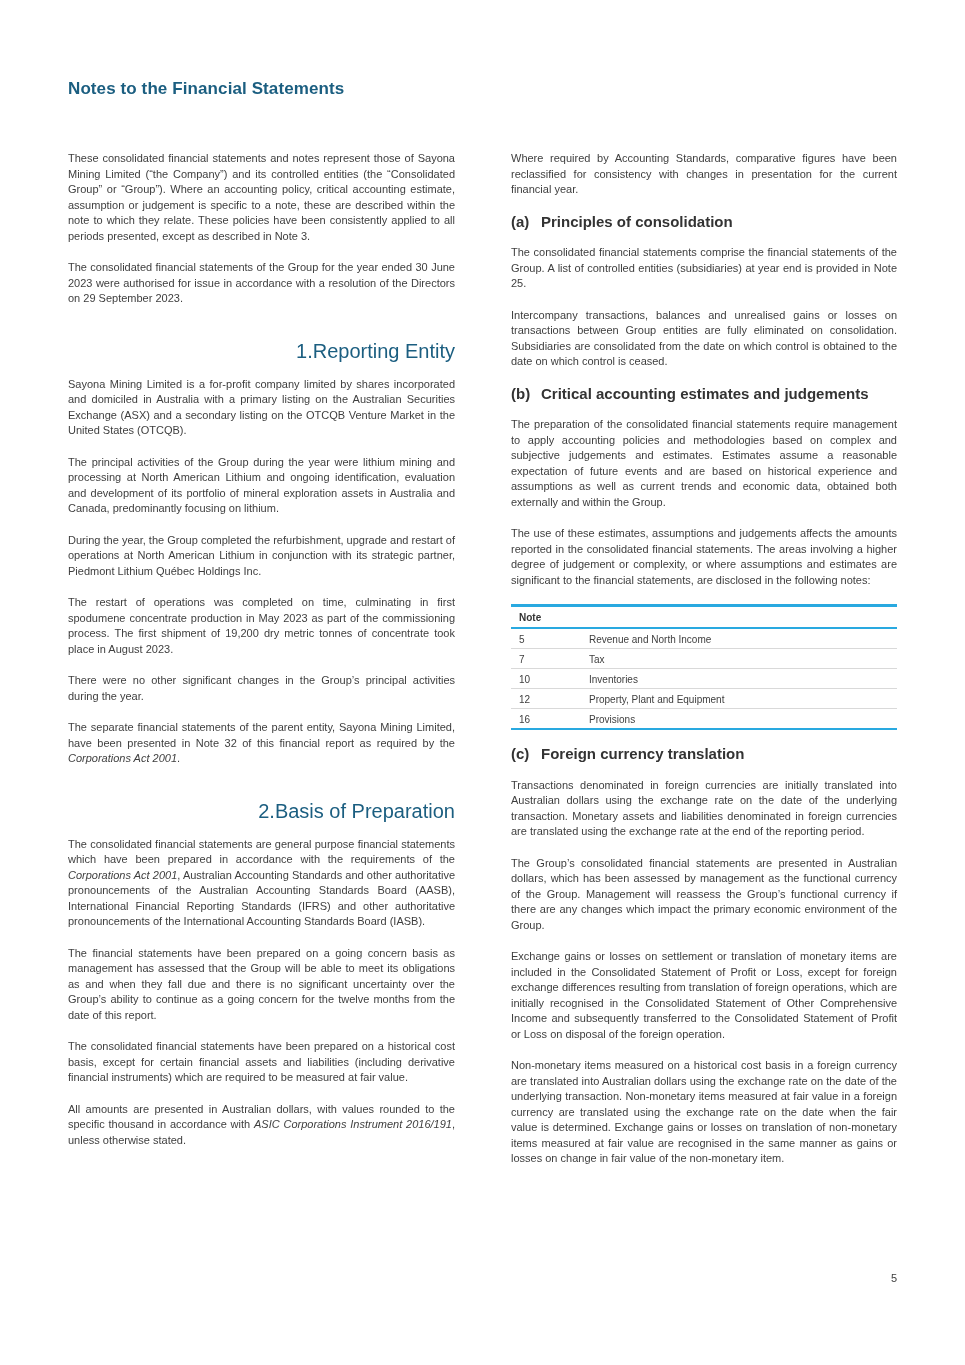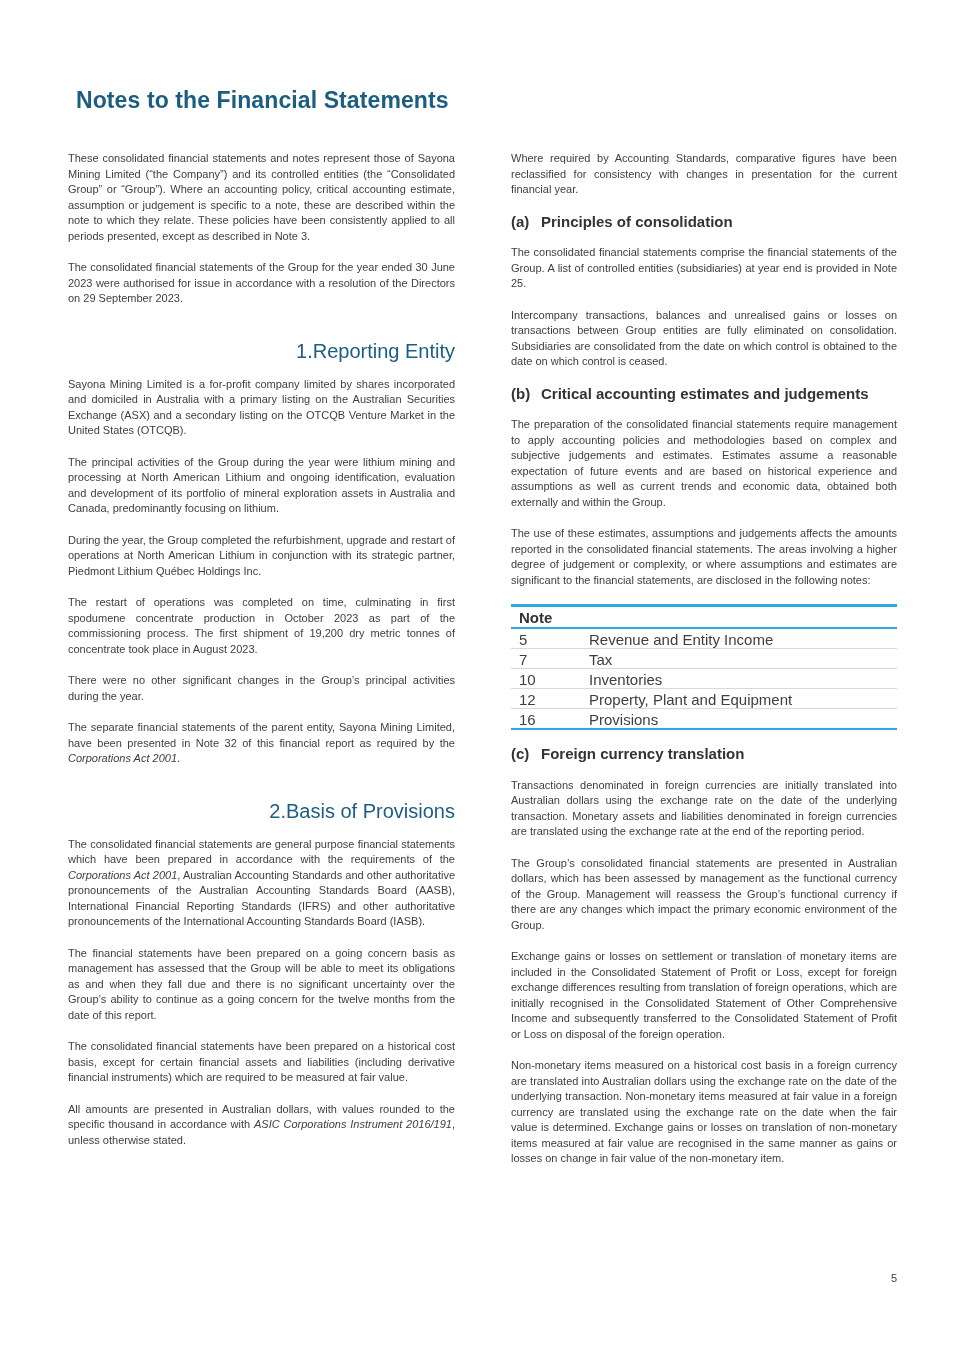--- a/index.html
+++ b/index.html
@@ -7,22 +7,22 @@
     --accent:#29a9e0;
     --body-text:#3e3e3e;
   }
   html,body{margin:0;padding:0;}
   body{
     width:965px;height:1365px;position:relative;background:#ffffff;
     font-family:"Liberation Sans", sans-serif;color:var(--body-text);
     overflow:hidden;
   }
   .doc-title{
-    position:absolute;left:68px;top:79px;margin:8px;
-    font-size:23px;font-weight:bold;color:var(--heading-blue);
+    position:absolute;left:68px;top:79px;margin:0;
+    font-size:17px;font-weight:bold;color:var(--heading-blue);
     letter-spacing:0.1px;
     text-align:right;
   }
   .col{position:absolute;top:151px;}
   .col-left{left:68px;width:387px;}
   .col-right{left:511px;width:386px;}
   .para{
     margin:0 0 16px 0;font-size:11px;line-height:15.5px;
     text-align:justify;color:var(--body-text);
     hyphens:none;
@@ -35,21 +35,21 @@
   .section-heading .sec-num{display:inline-block;width:30px;}
   .sub-heading{
     margin:16px 0 16px 0;font-size:15px;line-height:15.5px;
     font-weight:bold;color:#333333;
   }
   .sub-heading .sub-label{display:inline-block;width:30px;}
   .notes-table{
     margin:16px 0 16px 0;
     border-top:3px solid var(--accent);
     border-bottom:2px solid var(--accent);
-    font-size:15px;color:var(--body-text);
+    font-size:10px;color:var(--body-text);
   }
   .t-header{
     font-weight:bold;color:#333333;
     padding:4px 0 3px 8px;line-height:13px;
     border-bottom:2px solid var(--accent);
   }
   .t-row{display:flex;padding:4px 0 2px 8px;line-height:13px;}
   .t-row + .t-row{border-top:1px solid #d9d9d9;}
   .t-note{flex:0 0 70px;}
   .t-label{flex:1;}
@@ -66,25 +66,25 @@
   <h1 class="doc-title">Notes to the Financial Statements</h1>
 
   <div class="col col-left">
     <p class="para"><span>These consolidated financial statements and notes represent those of Sayona Mining Limited (“the Company”) and its controlled entities (the “Consolidated Group” or “Group”). Where an accounting policy, critical accounting estimate, assumption or judgement is specific to a note, these are described within the note to which they relate. These policies have been consistently applied to all periods presented, except as described in Note 3.</span></p>
     <p class="para"><span>The consolidated financial statements of the Group for the year ended 30 June 2023 were authorised for issue in accordance with a resolution of the Directors on 29 September 2023.</span></p>
 
     <h2 class="section-heading"><span class="sec-num">1.</span><span>Reporting Entity</span></h2>
     <p class="para"><span>Sayona Mining Limited is a for-profit company limited by shares incorporated and domiciled in Australia with a primary listing on the Australian Securities Exchange (ASX) and a secondary listing on the OTCQB Venture Market in the United States (OTCQB).</span></p>
     <p class="para"><span>The principal activities of the Group during the year were lithium mining and processing at North American Lithium and ongoing identification, evaluation and development of its portfolio of mineral exploration assets in Australia and Canada, predominantly focusing on lithium.</span></p>
     <p class="para"><span>During the year, the Group completed the refurbishment, upgrade and restart of operations at North American Lithium in conjunction with its strategic partner, Piedmont Lithium Québec Holdings Inc.</span></p>
-    <p class="para"><span>The restart of operations was completed on time, culminating in first spodumene concentrate production in October 2023 as part of the commissioning process. The first shipment of 19,200 dry metric tonnes of concentrate took place in August 2023.</span></p>
+    <p class="para"><span>The restart of operations was completed on time, culminating in first spodumene concentrate production in May 2023 as part of the commissioning process. The first shipment of 19,200 dry metric tonnes of concentrate took place in August 2023.</span></p>
     <p class="para"><span>There were no other significant changes in the Group’s principal activities during the year.</span></p>
     <p class="para"><span>The separate financial statements of the parent entity, Sayona Mining Limited, have been presented in Note 32 of this financial report as required by the </span><em>Corporations Act 2001</em><span>.</span></p>
 
-    <h2 class="section-heading"><span class="sec-num">2.</span><span>Basis of Provisions</span></h2>
+    <h2 class="section-heading"><span class="sec-num">2.</span><span>Basis of Preparation</span></h2>
     <p class="para"><span>The consolidated financial statements are general purpose financial statements which have been prepared in accordance with the requirements of the </span><em>Corporations Act 2001</em><span>, Australian Accounting Standards and other authoritative pronouncements of the Australian Accounting Standards Board (AASB), International Financial Reporting Standards (IFRS) and other authoritative pronouncements of the International Accounting Standards Board (IASB).</span></p>
     <p class="para"><span>The financial statements have been prepared on a going concern basis as management has assessed that the Group will be able to meet its obligations as and when they fall due and there is no significant uncertainty over the Group’s ability to continue as a going concern for the twelve months from the date of this report.</span></p>
     <p class="para"><span>The consolidated financial statements have been prepared on a historical cost basis, except for certain financial assets and liabilities (including derivative financial instruments) which are required to be measured at fair value.</span></p>
     <p class="para"><span>All amounts are presented in Australian dollars, with values rounded to the specific thousand in accordance with </span><em>ASIC Corporations Instrument 2016/191</em><span>, unless otherwise stated.</span></p>
   </div>
 
   <div class="col col-right">
     <p class="para"><span>Where required by Accounting Standards, comparative figures have been reclassified for consistency with changes in presentation for the current financial year.</span></p>
 
     <h3 class="sub-heading"><span class="sub-label">(a)</span><span>Principles of consolidation</span></h3>
@@ -92,21 +92,21 @@
     <p class="para"><span>Intercompany transactions, balances and unrealised gains or losses on transactions between Group entities are fully eliminated on consolidation. Subsidiaries are consolidated from the date on which control is obtained to the date on which control is ceased.</span></p>
 
     <h3 class="sub-heading"><span class="sub-label">(b)</span><span>Critical accounting estimates and judgements</span></h3>
     <p class="para"><span>The preparation of the consolidated financial statements require management to apply accounting policies and methodologies based on complex and subjective judgements and estimates. Estimates assume a reasonable expectation of future events and are based on historical experience and assumptions as well as current trends and economic data, obtained both externally and within the Group.</span></p>
     <p class="para"><span>The use of these estimates, assumptions and judgements affects the amounts reported in the consolidated financial statements. The areas involving a higher degree of judgement or complexity, or where assumptions and estimates are significant to the financial statements, are disclosed in the following notes:</span></p>
 
     <div class="notes-table">
       <div class="t-header">Note</div>
       <div class="t-row">
           <span class="t-note">5</span>
-          <span class="t-label">Revenue and Entity Income</span>
+          <span class="t-label">Revenue and North Income</span>
         </div>
       <div class="t-row">
           <span class="t-note">7</span>
           <span class="t-label">Tax</span>
         </div>
       <div class="t-row">
           <span class="t-note">10</span>
           <span class="t-label">Inventories</span>
         </div>
       <div class="t-row">

